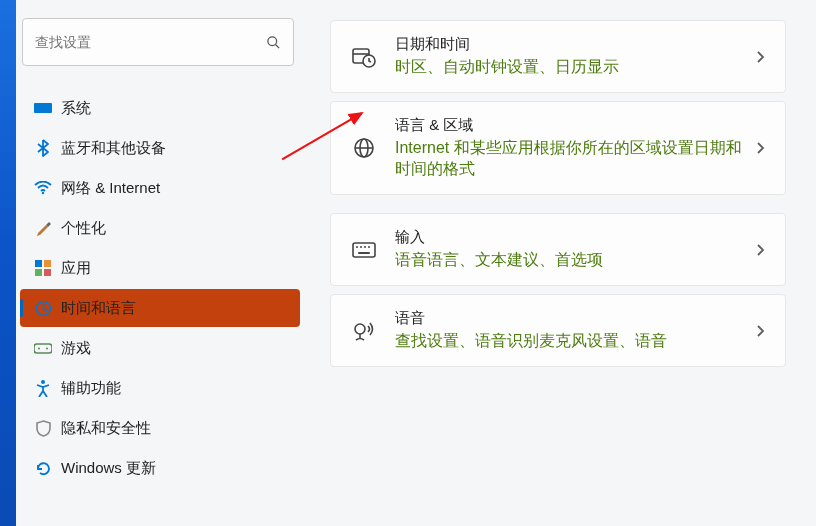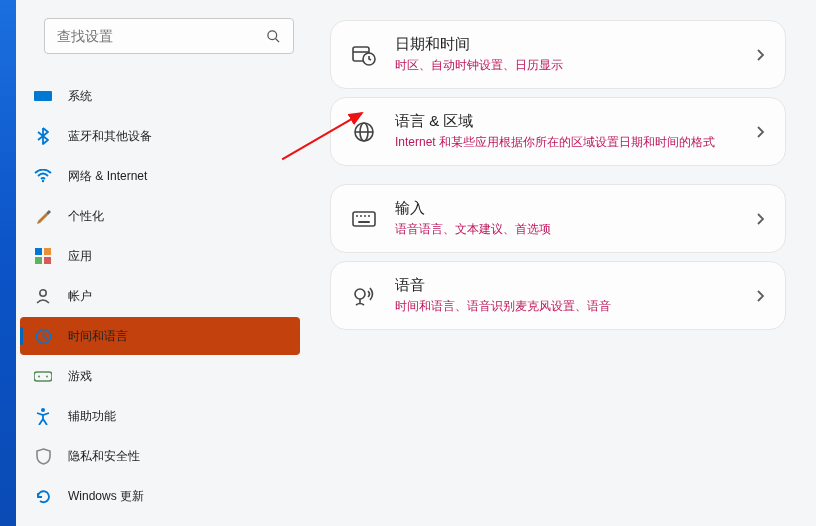--- a/index.html
+++ b/index.html
@@ -26,37 +26,37 @@
     width: 290px;
     padding: 18px 6px 18px 4px;
   }
   .search {
     display: flex;
     align-items: center;
     justify-content: space-between;
     border: 1px solid #c9c9c9;
     border-radius: 4px;
     background: #fdfdfd;
-    height: 36px;
+    height: 48px;
     padding: 0 12px;
-    margin: 0 6px 22px 24px;
+    margin: 0 6px 22px 2px;
   }
   .search input {
     border: none; outline: none; background: transparent;
     font-size: 14px; color: #555; flex: 1;
   }
   .search .sicon { color: #555; }
   .nav { display: flex; flex-direction: column; }
   .nav-item {
     display: flex; align-items: center;
-    gap: 16px;
+    gap: 9px;
     height: 38px;
     padding: 0 14px;
     border-radius: 4px;
-    font-size: 12px;
+    font-size: 15px;
     color: #222;
     cursor: pointer;
     position: relative;
     margin: 1px 0;
   }
   .nav-item.active { background: #c2410c; align-items: center; }
   .nav-item.active::before {
     content: "";
     position: absolute;
     left: 0; top: 10px; bottom: 10px; width: 3px;
@@ -68,36 +68,36 @@
   }
   .main {
     flex: 1;
     padding: 20px 30px 20px 24px;
   }
   .card {
     display: flex;
     align-items: center;
     background: #fdfdfd;
     border: 1px solid #e6e6e6;
-    border-radius: 16px;
+    border-radius: 4px;
     padding: 14px 20px;
     margin-bottom: 8px;
     cursor: pointer;
     min-height: 66px;
   }
   .card.compact { margin-top: 18px; }
   .card .cicon {
     width: 26px; height: 26px;
     display: flex; align-items: center; justify-content: center;
     color: #3b3b3b;
     margin-right: 18px;
   }
   .card .text { flex: 1; }
   .card .title { font-size: 15px; color: #222; }
-  .card .subtitle { font-size: 12px; color: #be185d; margin-top: 3px; }
+  .card .subtitle { font-size: 16px; color: #4d7c0f; margin-top: 3px; }
   .card .chev { color: #5e5e5e; }
   .arrow {
     position: absolute;
     left: 270px; top: 108px;
     width: 110px; height: 60px;
     pointer-events: none;
   }
   svg { display: block; }
 </style>
 </head>
@@ -163,29 +163,20 @@
           <svg width="16" height="16" viewBox="0 0 16 16">
               <rect x="0" y="0" width="7" height="7" fill="#0078d4"></rect>
               <rect x="9" y="0" width="7" height="7" fill="#e8913a"></rect>
               <rect x="0" y="9" width="7" height="7" fill="#5fb35f"></rect>
               <rect x="9" y="9" width="7" height="7" fill="#d65a5a"></rect>
             </svg>
         </span>
         <span>应用</span>
       </div>
 
-      <div class="nav-item">
-        <span class="nicon">
-          <svg width="16" height="16" viewBox="0 0 16 16">
-              <circle cx="8" cy="5" r="3.2" fill="none" stroke="#555" stroke-width="1.6"></circle>
-              <path d="M2 15 Q8 9 14 15" fill="none" stroke="#555" stroke-width="1.6"></path>
-            </svg>
-        </span>
-        <span>帐户</span>
-      </div>
 
       <div class="nav-item active">
         <span class="nicon">
           <svg width="17" height="17" viewBox="0 0 17 17">
               <circle cx="8.5" cy="8.5" r="7" fill="none" stroke="#0078d4" stroke-width="1.6"></circle>
               <path d="M8.5 4 V9 L12 10.5" stroke="#0078d4" stroke-width="1.6" fill="none"></path>
             </svg>
         </span>
         <span>时间和语言</span>
       </div>
@@ -299,21 +290,21 @@
     <div class="card">
       <span class="cicon">
         <svg width="24" height="22" viewBox="0 0 24 22" fill="none" stroke="#444" stroke-width="1.6">
             <circle cx="8" cy="9" r="5"></circle>
             <path d="M8 14 V19 M4 20 Q8 17 12 20"></path>
             <path d="M16 6 Q19 9 16 12 M18 3 Q23 9 18 15"></path>
           </svg>
       </span>
       <div class="text">
         <div class="title">语音</div>
-        <div class="subtitle">时间和语言、语音识别麦克风设置、语音</div>
+        <div class="subtitle">查找设置、语音识别麦克风设置、语音</div>
       </div>
       <span class="chev">
         <svg width="9" height="14" viewBox="0 0 9 14" fill="none" stroke="currentColor" stroke-width="1.8">
             <path d="M2 2 L7 7 L2 12"></path>
           </svg>
       </span>
     </div>
 
   </div>
 </div>

